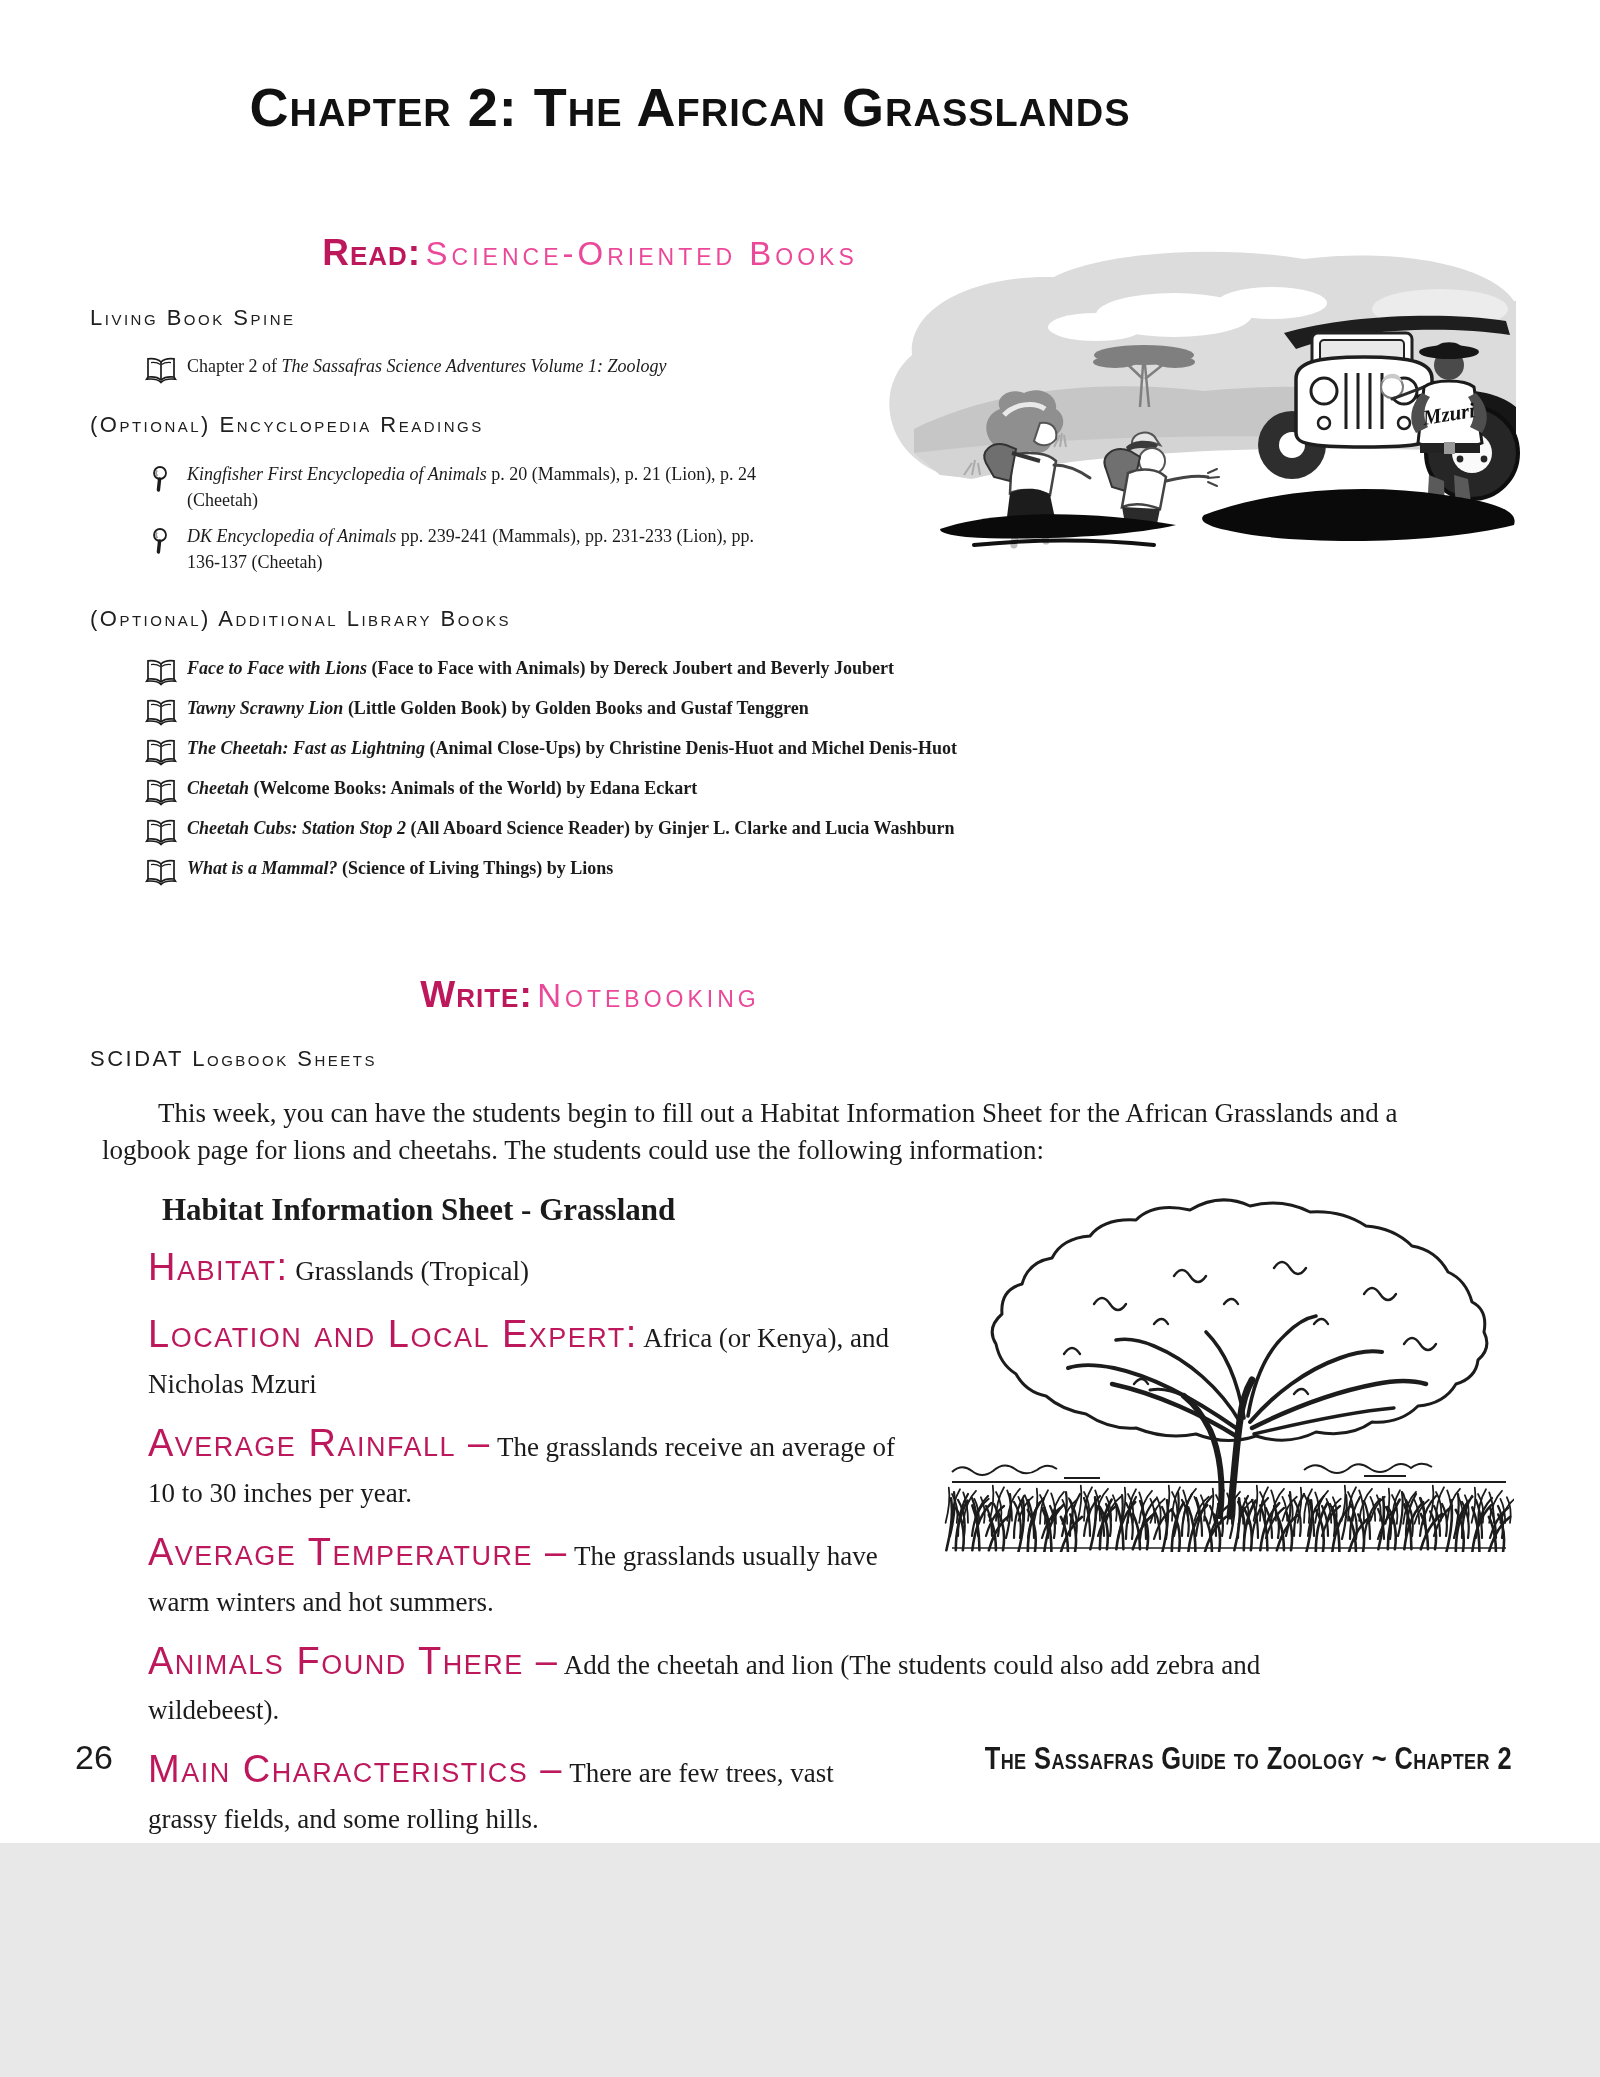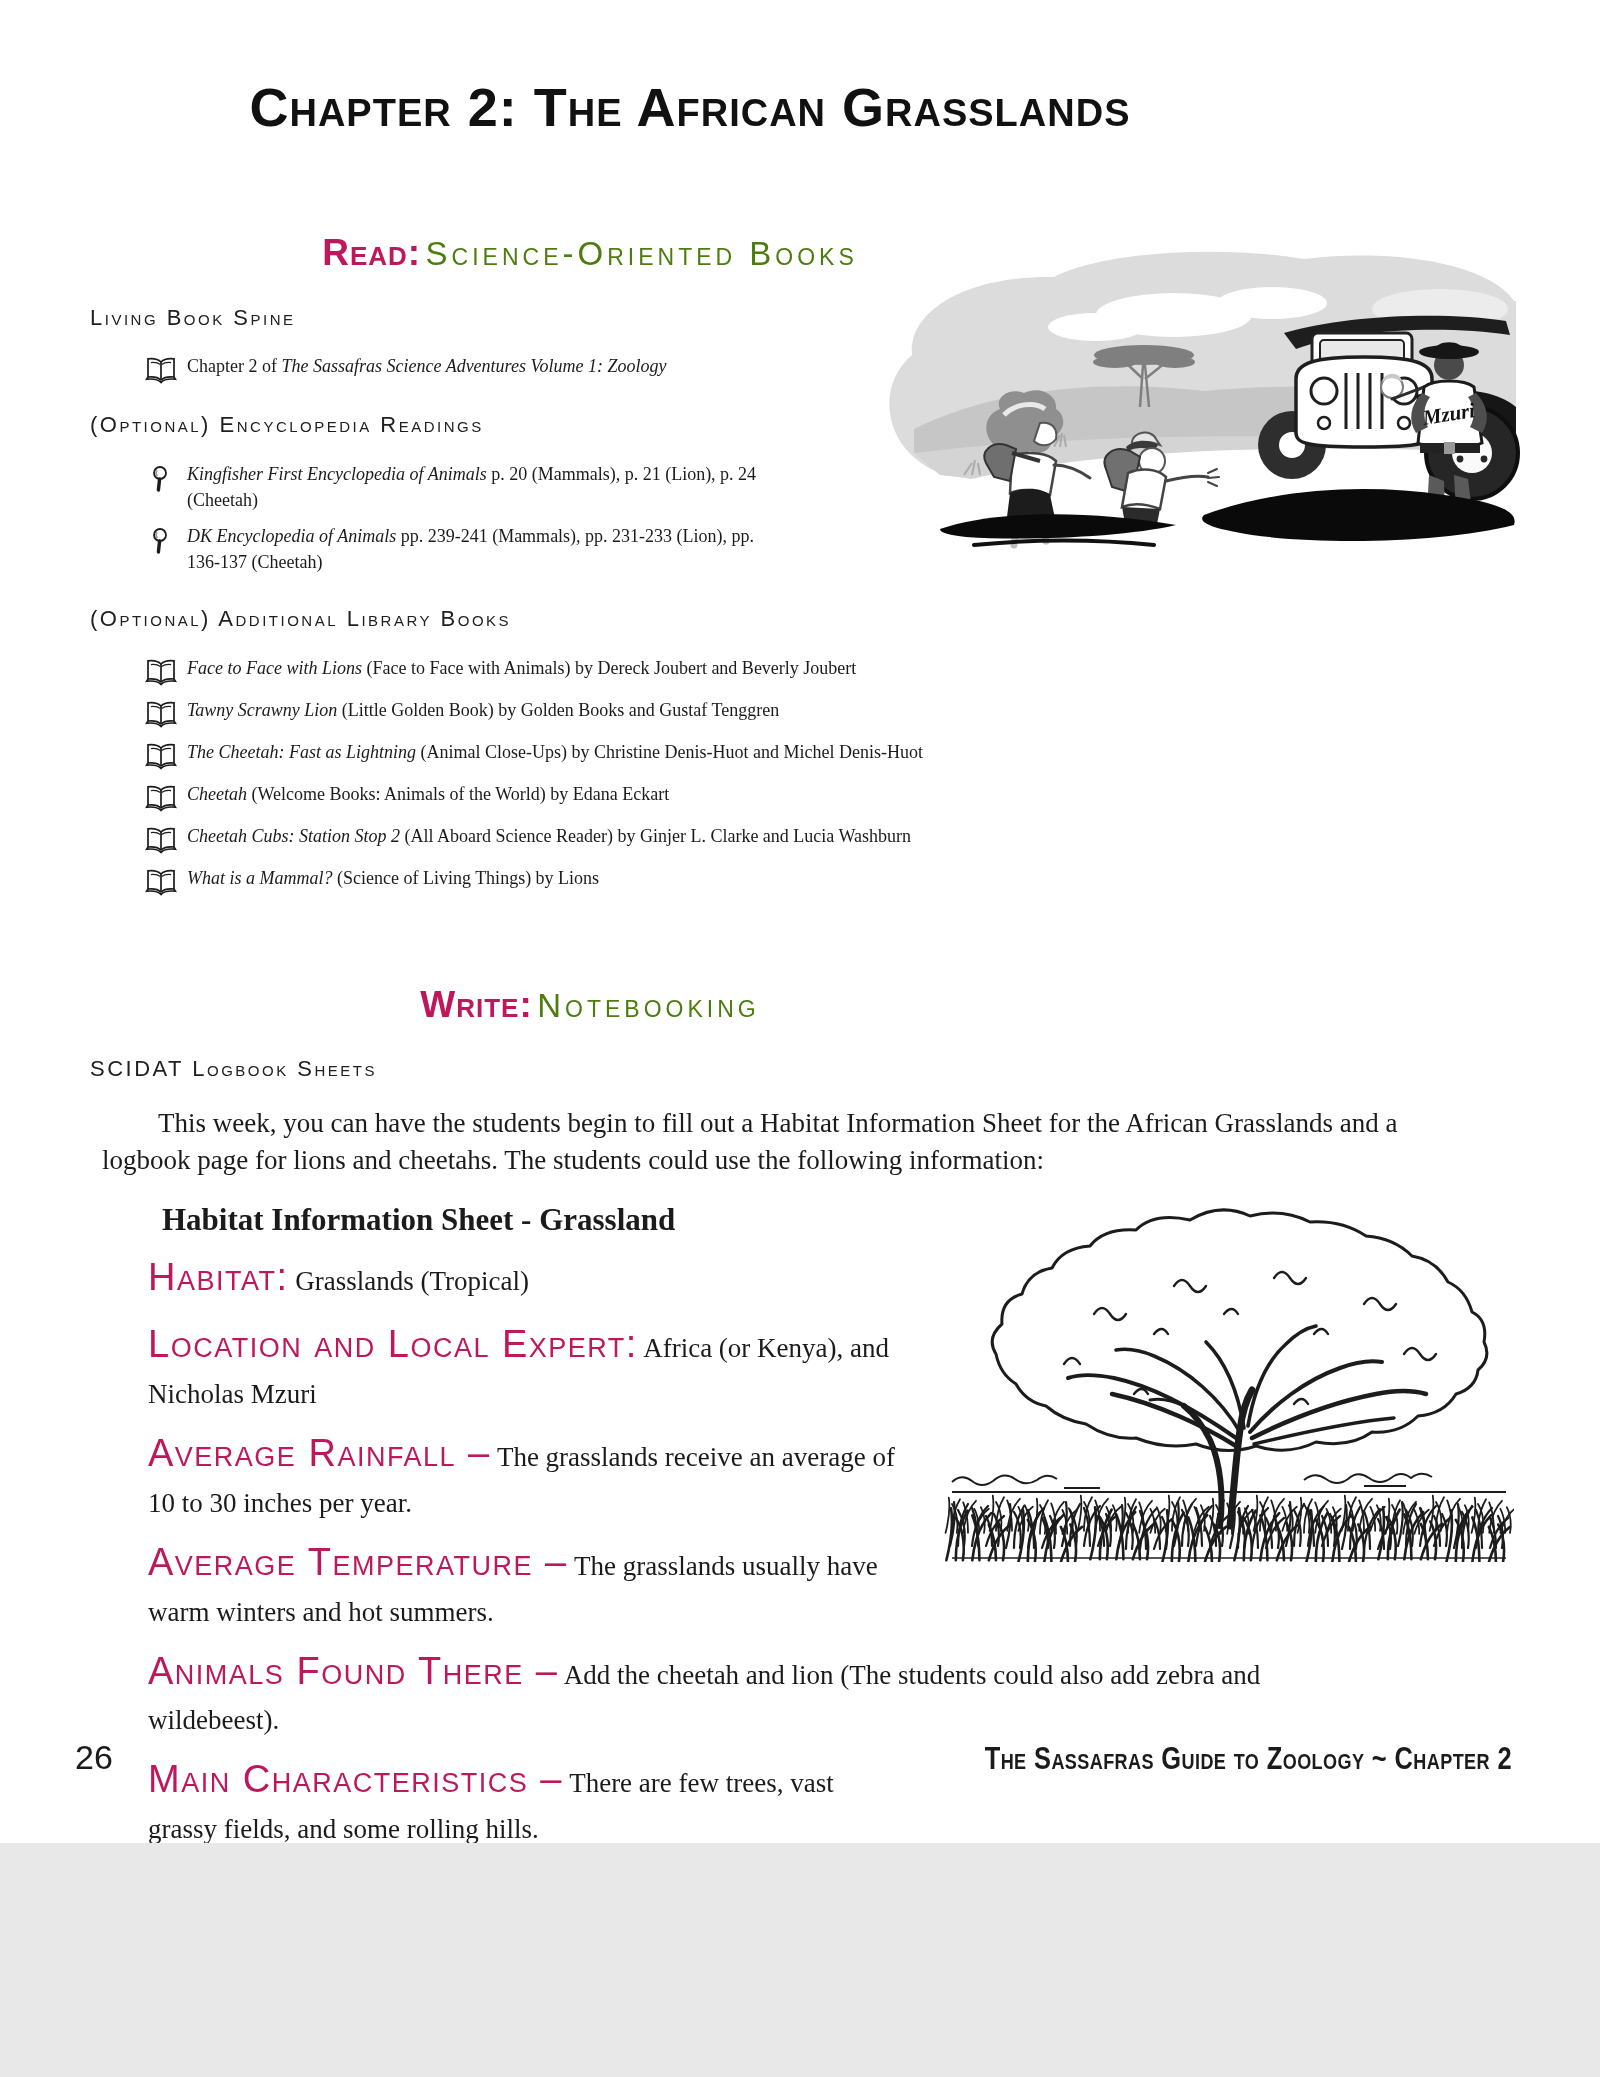--- a/index.html
+++ b/index.html
@@ -28,21 +28,21 @@
     color:#111;
   }
   .center-heading{
     width:1000px;
     text-align:center;
     font-family:"Liberation Sans","DejaVu Sans",sans-serif;
     font-variant:small-caps;
     line-height:1.2;
   }
   .center-heading .hb{font-weight:800;font-size:37px;letter-spacing:1px;color:#be185d;}
-  .center-heading .hr{font-weight:400;font-size:33px;letter-spacing:4px;color:#4d7c0f;}
+  .center-heading .hr{font-weight:400;font-size:33px;letter-spacing:4px;color:#ec4899;}
   .subhead{
     font-family:"Liberation Sans","DejaVu Sans",sans-serif;
     font-variant:small-caps;
     font-weight:400;
     font-size:22px;
     letter-spacing:2.5px;
     color:#202020;
     line-height:1.25;
   }
   
@@ -58,21 +58,21 @@
     display:flex;
     align-items:flex-start;
     margin:10px 0 0 55px;
     font-size:18px;
     line-height:1.45;
   }
   .item .bullet{flex:0 0 42px;padding-top:4px;}
   .item .txt{flex:0 1 auto;}
   .spine-item .txt{width:640px;}
   .enc-item .txt{width:575px;}
-  .lib-item{}
+  .lib-item{margin-top:8px;font-weight:bold;}
   .lib-item .txt{width:1290px;}
   .it{font-style:italic;}
   
   .body-par{
     margin:12px 0 0 12px;
     width:1330px;
     font-size:27px;
     line-height:1.4;
     text-indent:56px;
   }

